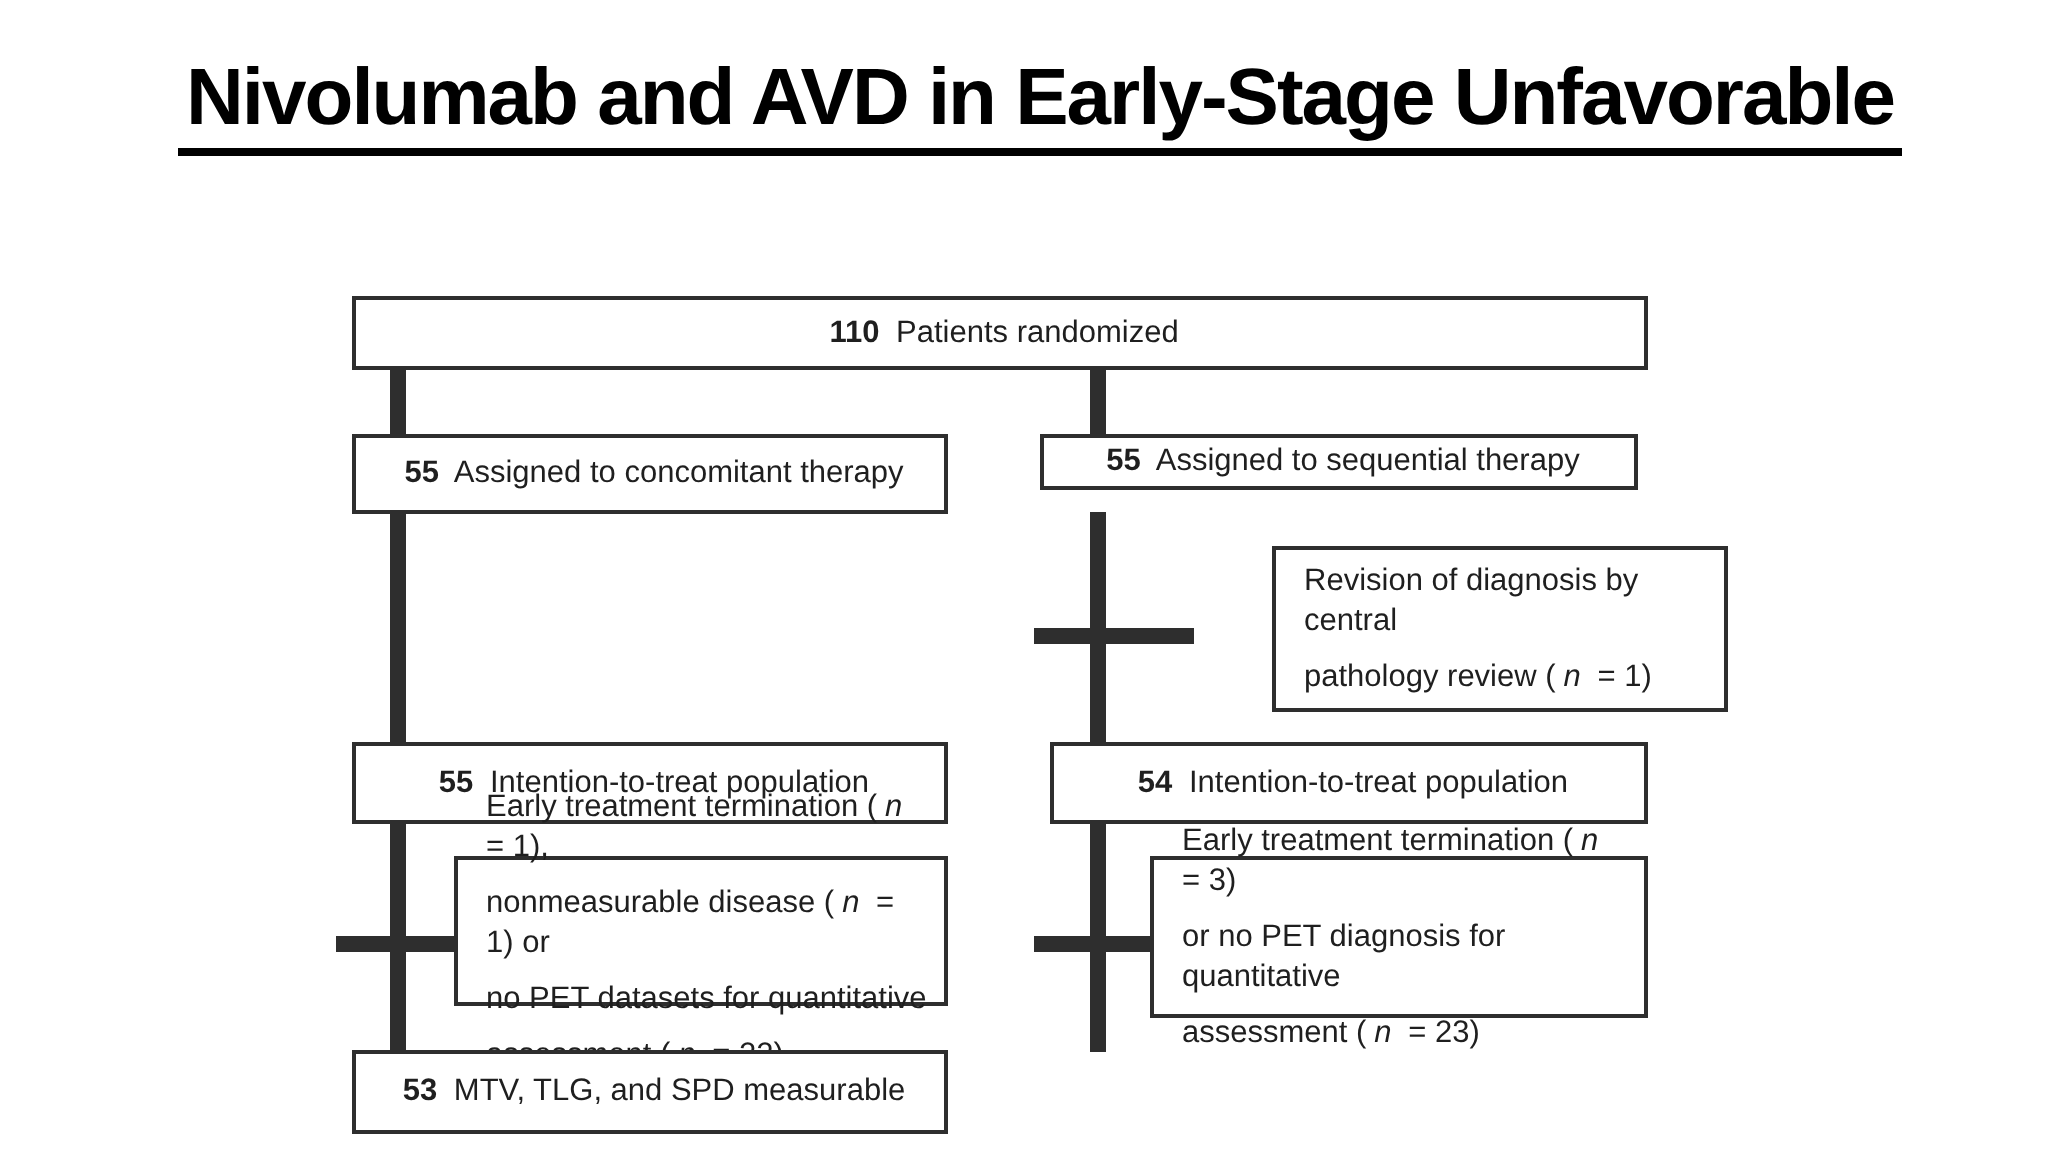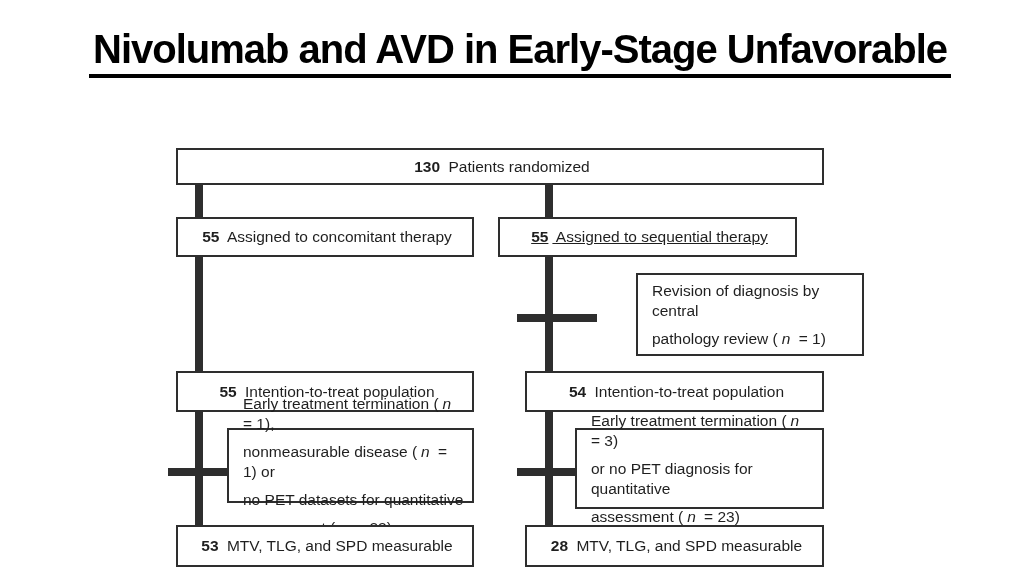--- a/index.html
+++ b/index.html
@@ -55,21 +55,21 @@
     justify-content:center;
     text-align:left;
     padding-left:10px;
     padding-right:4px;
   }
   .fbox b{font-weight:700;}
   .fbox i{font-style:italic;}
 
   .box-randomized        {left:168px; top:140px; width:648px; height:37px;}
   .box-concomitant       {left:168px; top:209px; width:298px; height:40px;}
-  .box-sequential        {left:490px; top:209px; width:299px; height:40px;text-decoration:underline;}
+  .box-sequential        {left:512px; top:209px; width:299px; height:28px;}
   .box-revision          {left:588px; top:265px; width:228px; height:83px;margin-left:40px;}
   .box-itt-concomitant   {left:168px; top:363px; width:298px; height:41px;}
   .box-itt-sequential    {left:517px; top:363px; width:299px; height:41px;}
   .box-excl-concomitant  {left:219px; top:420px; width:247px; height:75px; padding-left:11px;}
   .box-excl-sequential   {left:567px; top:420px; width:249px; height:81px; padding-left:11px;}
   .box-mtv-concomitant   {left:168px; top:517px; width:298px; height:42px;}
   .box-mtv-sequential    {left:517px; top:517px; width:299px; height:42px;}
 
   
   .cline{position:absolute;background:var(--line);}
@@ -96,21 +96,21 @@
   <div class="cline l-v2"></div>
   <div class="cline l-v3"></div>
   <div class="cline l-b1"></div>
   <div class="cline r-v1"></div>
   <div class="cline r-v2"></div>
   <div class="cline r-b1"></div>
   <div class="cline r-v3"></div>
   <div class="cline r-b2"></div>
 
   <div class="fbox box-randomized">
-    <span><b>130</b> Patients randomized</span>
+    <span><b>110</b> Patients randomized</span>
   </div>
 
   <div class="fbox box-concomitant">
     <span><b>55</b> Assigned to concomitant therapy</span>
   </div>
 
   <div class="fbox box-sequential">
     <span><b>55</b> Assigned to sequential therapy</span>
   </div>
 
@@ -137,17 +137,14 @@
   <div class="fbox multiline box-excl-sequential">
     <div>Early treatment termination (<i>n</i> = 3)</div>
     <div>or no PET diagnosis for quantitative</div>
     <div>assessment (<i>n</i> = 23)</div>
   </div>
 
   <div class="fbox box-mtv-concomitant">
     <span><b>53</b> MTV, TLG, and SPD measurable</span>
   </div>
 
-  <div class="fbox box-mtv-sequential">
-    <span><b>28</b> MTV, TLG, and SPD measurable</span>
-  </div>
 
 </div>
 
 </body></html>

